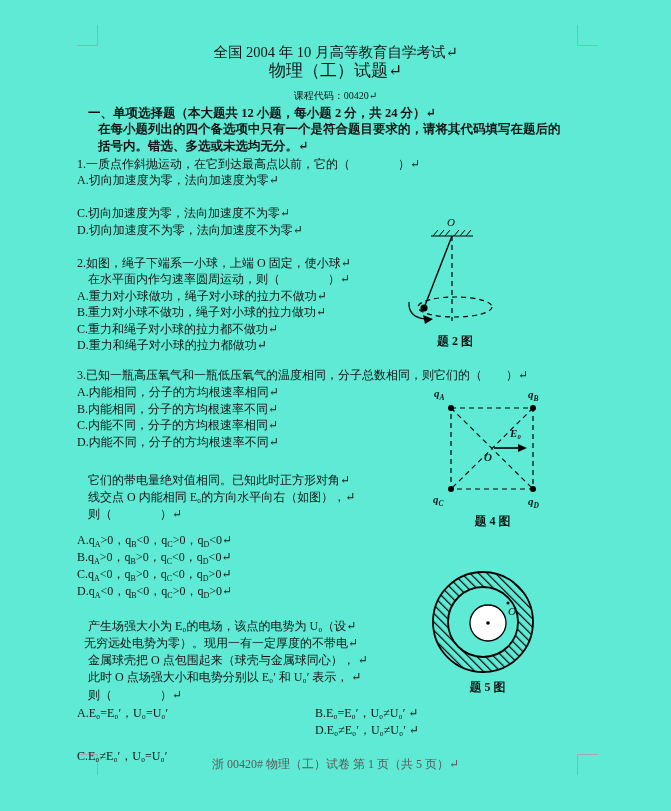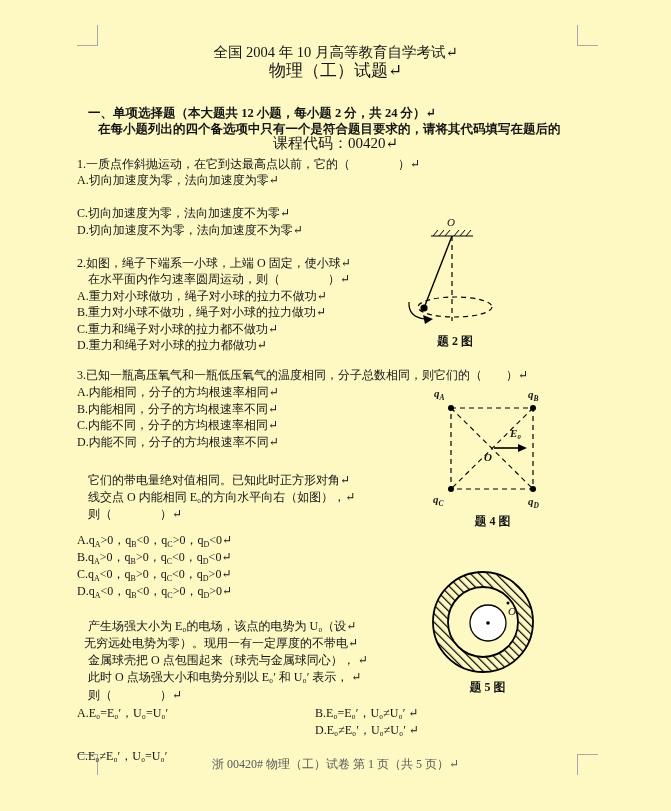--- a/index.html
+++ b/index.html
@@ -1,23 +1,23 @@
 <!DOCTYPE html>
 <html><head>
 <meta charset="utf-8">
 <style>
   html,body{margin:0;padding:0;background:#fff;}
-  .page{position:relative;width:671px;height:811px;background:#fef9c3;overflow:hidden;
+  .page{position:relative;width:671px;height:811px;background:#5eead4;overflow:hidden;
         font-family:"Liberation Serif","DejaVu Serif",serif;color:#141414;}
   .ln{position:absolute;font-size:12px;line-height:15px;white-space:pre;text-align:right;}
   .b{font-weight:bold;}
   .ctr{left:0;width:671px;text-align:center;}
   .t1{font-size:14.5px;}
   .t2{font-size:17px;}
-  .t3{font-size:15px;margin-top:48px;}
+  .t3{font-size:10px;}
   .hd{font-size:12.5px;}
   .ln sub{font-size:8px;line-height:0;}
   .flabel{position:absolute;font-size:11px;font-style:italic;line-height:11px;white-space:pre;}
   .fb{font-weight:bold;}
   .flabel sub{font-size:7.5px;line-height:0;}
   .cap{position:absolute;font-weight:bold;font-size:12px;text-align:center;white-space:pre;}
   .corner{position:absolute;width:20px;height:20px;}
   .c-tl{border-right:1px solid #a8a8a8;border-bottom:1px solid #a8a8a8;}
   .c-tr{border-left:1px solid #a8a8a8;border-bottom:1px solid #a8a8a8;}
   .c-bl{border-right:1px solid #a8a8a8;border-top:1px solid #a8a8a8;}
@@ -34,20 +34,21 @@
   <div class="corner c-tr" style="left:577px;top:25px"></div>
   <div class="corner c-bl" style="left:77px;top:754px"></div>
   <div class="corner c-br" style="left:577px;top:754px"></div>
 
   <div class="ln ctr t1" style="top:45px">全国 2004 年 10 月高等教育自学考试↵</div>
   <div class="ln ctr t2" style="top:63px">物理（工）试题↵</div>
   <div class="ln ctr t3" style="top:88px">课程代码：00420↵</div>
 
   <div class="ln b hd" style="left:88px;top:106px">一、单项选择题（本大题共 12 小题，每小题 2 分，共 24 分）↵</div>
   <div class="ln b hd" style="left:98px;top:122px">在每小题列出的四个备选项中只有一个是符合题目要求的，请将其代码填写在题后的</div>
+  <div class="ln b hd" style="left:98px;top:139px">括号内。错选、多选或未选均无分。↵</div>
 
   <div class="ln" style="left:77px;top:157px">1.一质点作斜抛运动，在它到达最高点以前，它的（　　　　）↵</div>
   <div class="ln" style="left:77px;top:173px">A.切向加速度为零，法向加速度为零↵</div>
   <div class="ln" style="left:77px;top:206px">C.切向加速度为零，法向加速度不为零↵</div>
   <div class="ln" style="left:77px;top:223px">D.切向加速度不为零，法向加速度不为零↵</div>
 
   <div class="ln" style="left:77px;top:256px">2.如图，绳子下端系一小球，上端 O 固定，使小球↵</div>
   <div class="ln" style="left:88px;top:272px">在水平面内作匀速率圆周运动，则（　　　　）↵</div>
   <div class="ln" style="left:77px;top:289px">A.重力对小球做功，绳子对小球的拉力不做功↵</div>
   <div class="ln" style="left:77px;top:305px">B.重力对小球不做功，绳子对小球的拉力做功↵</div>

